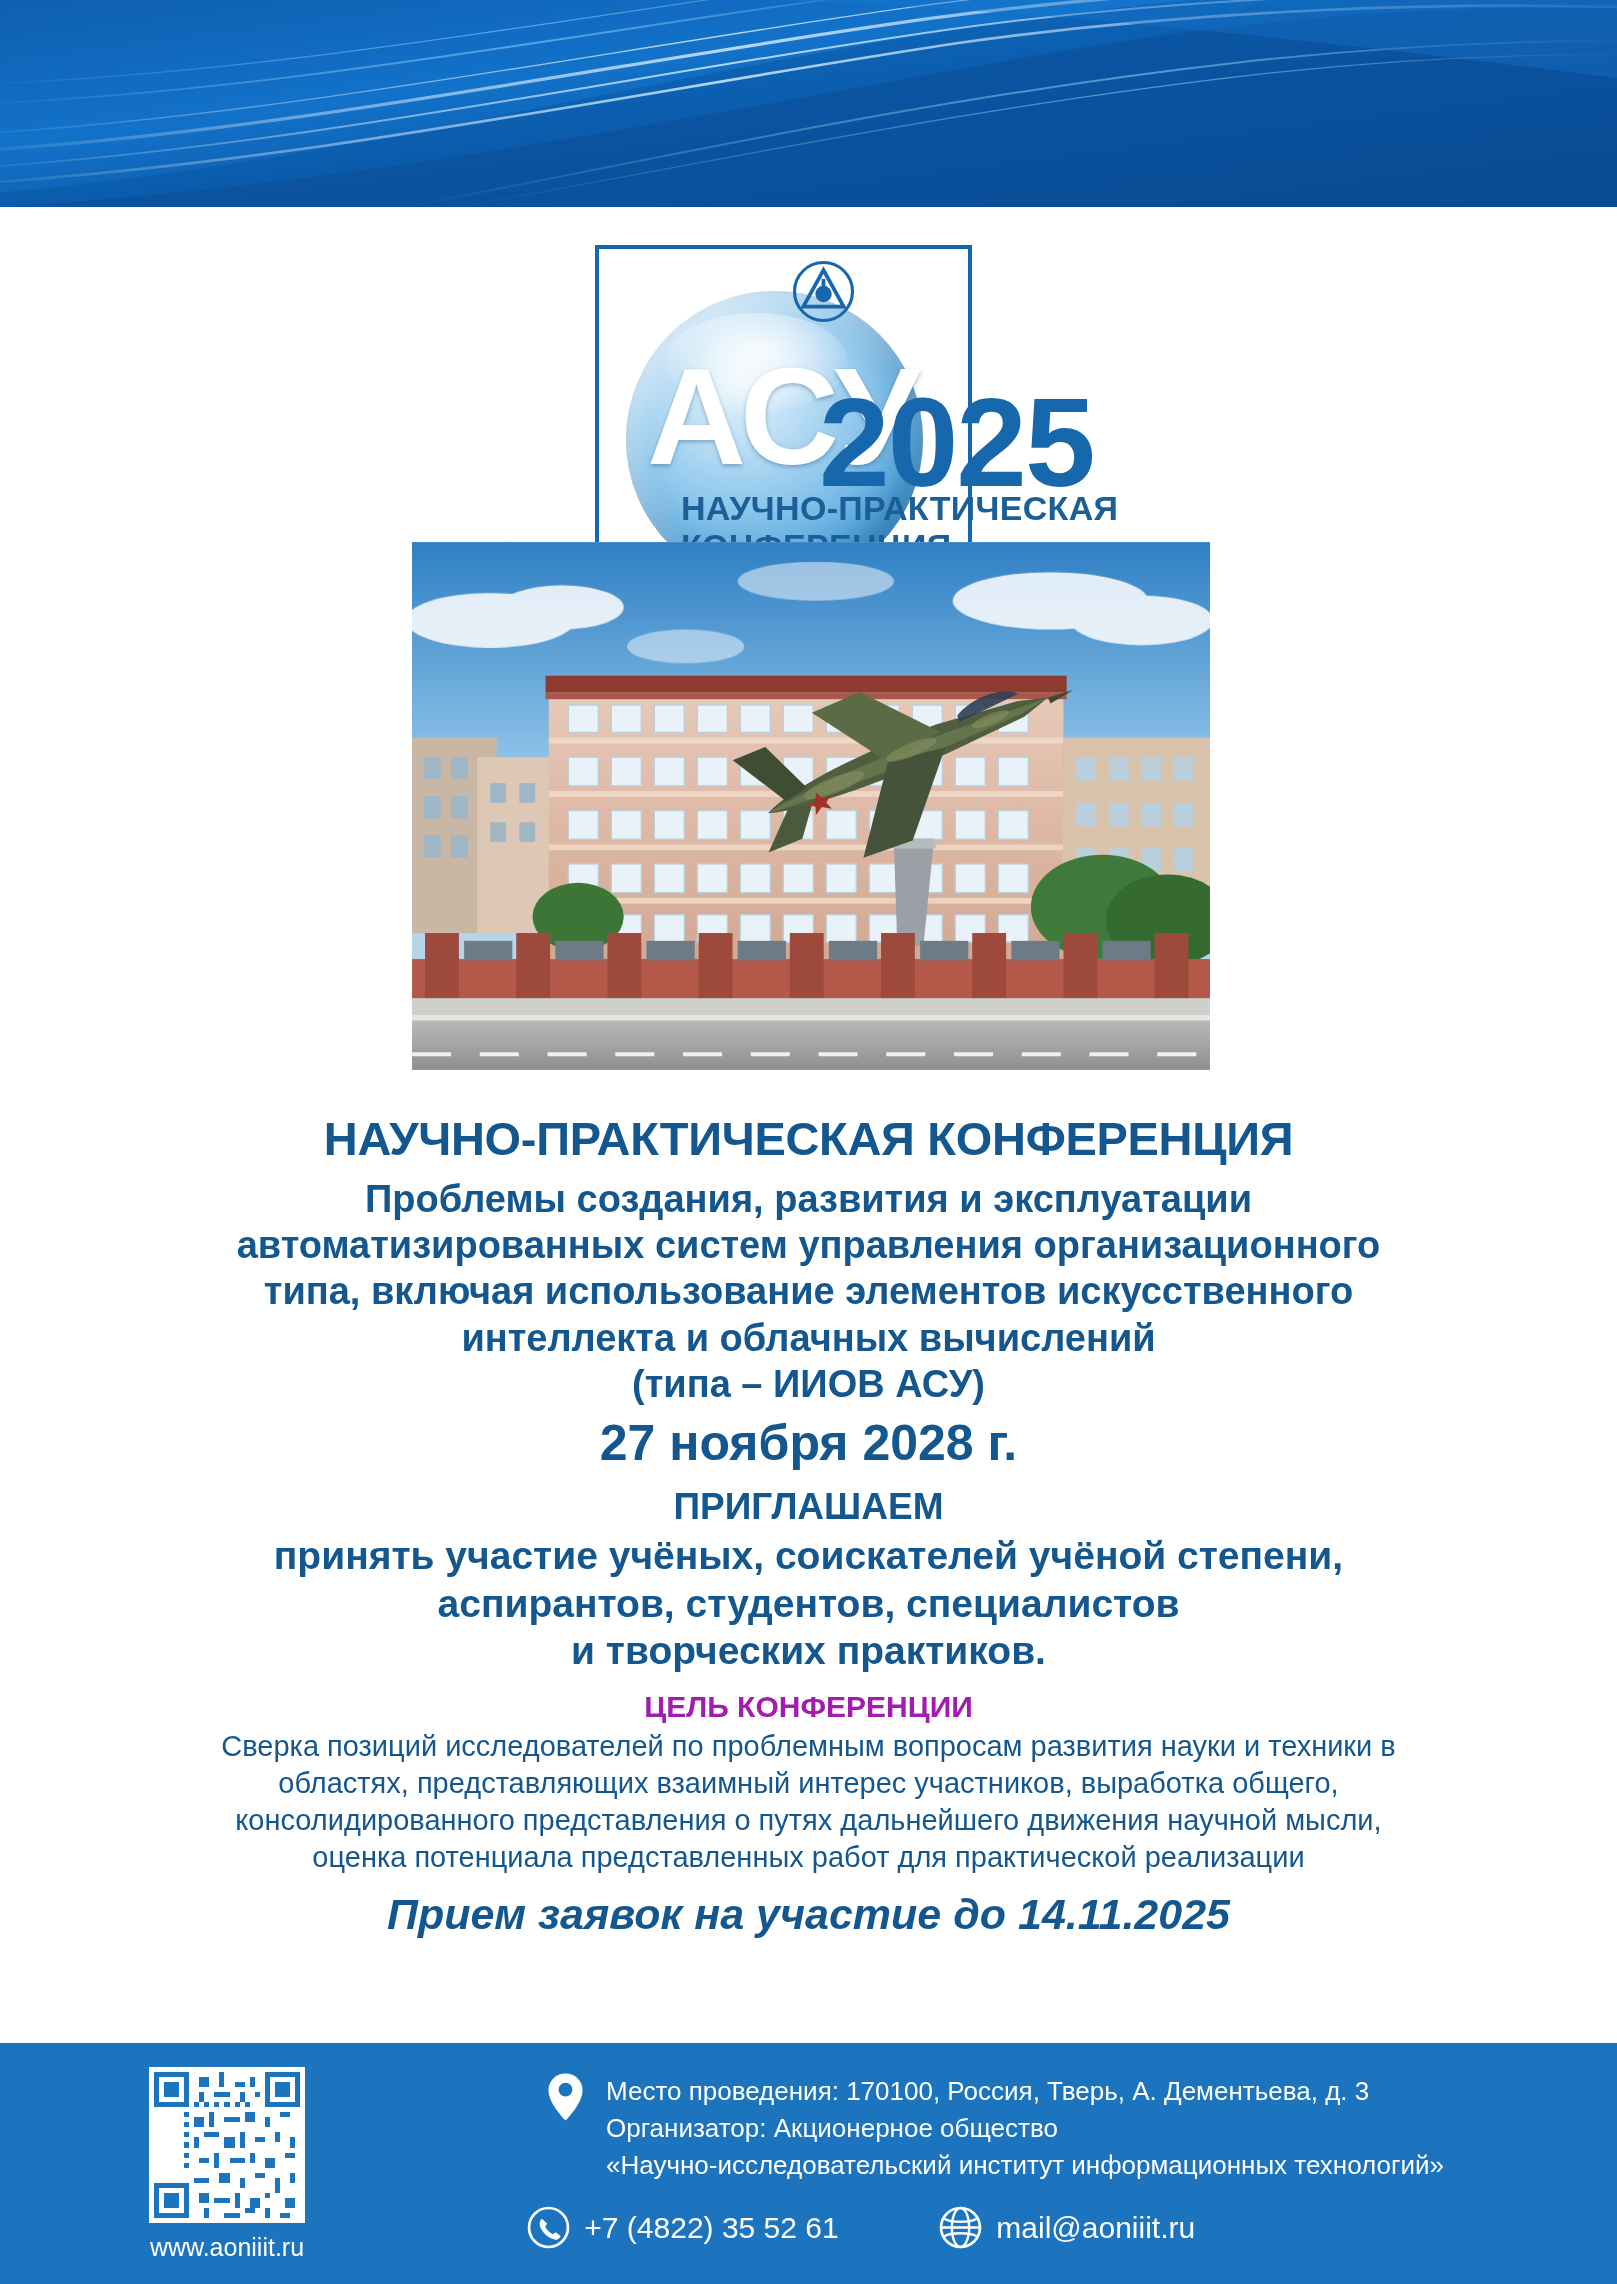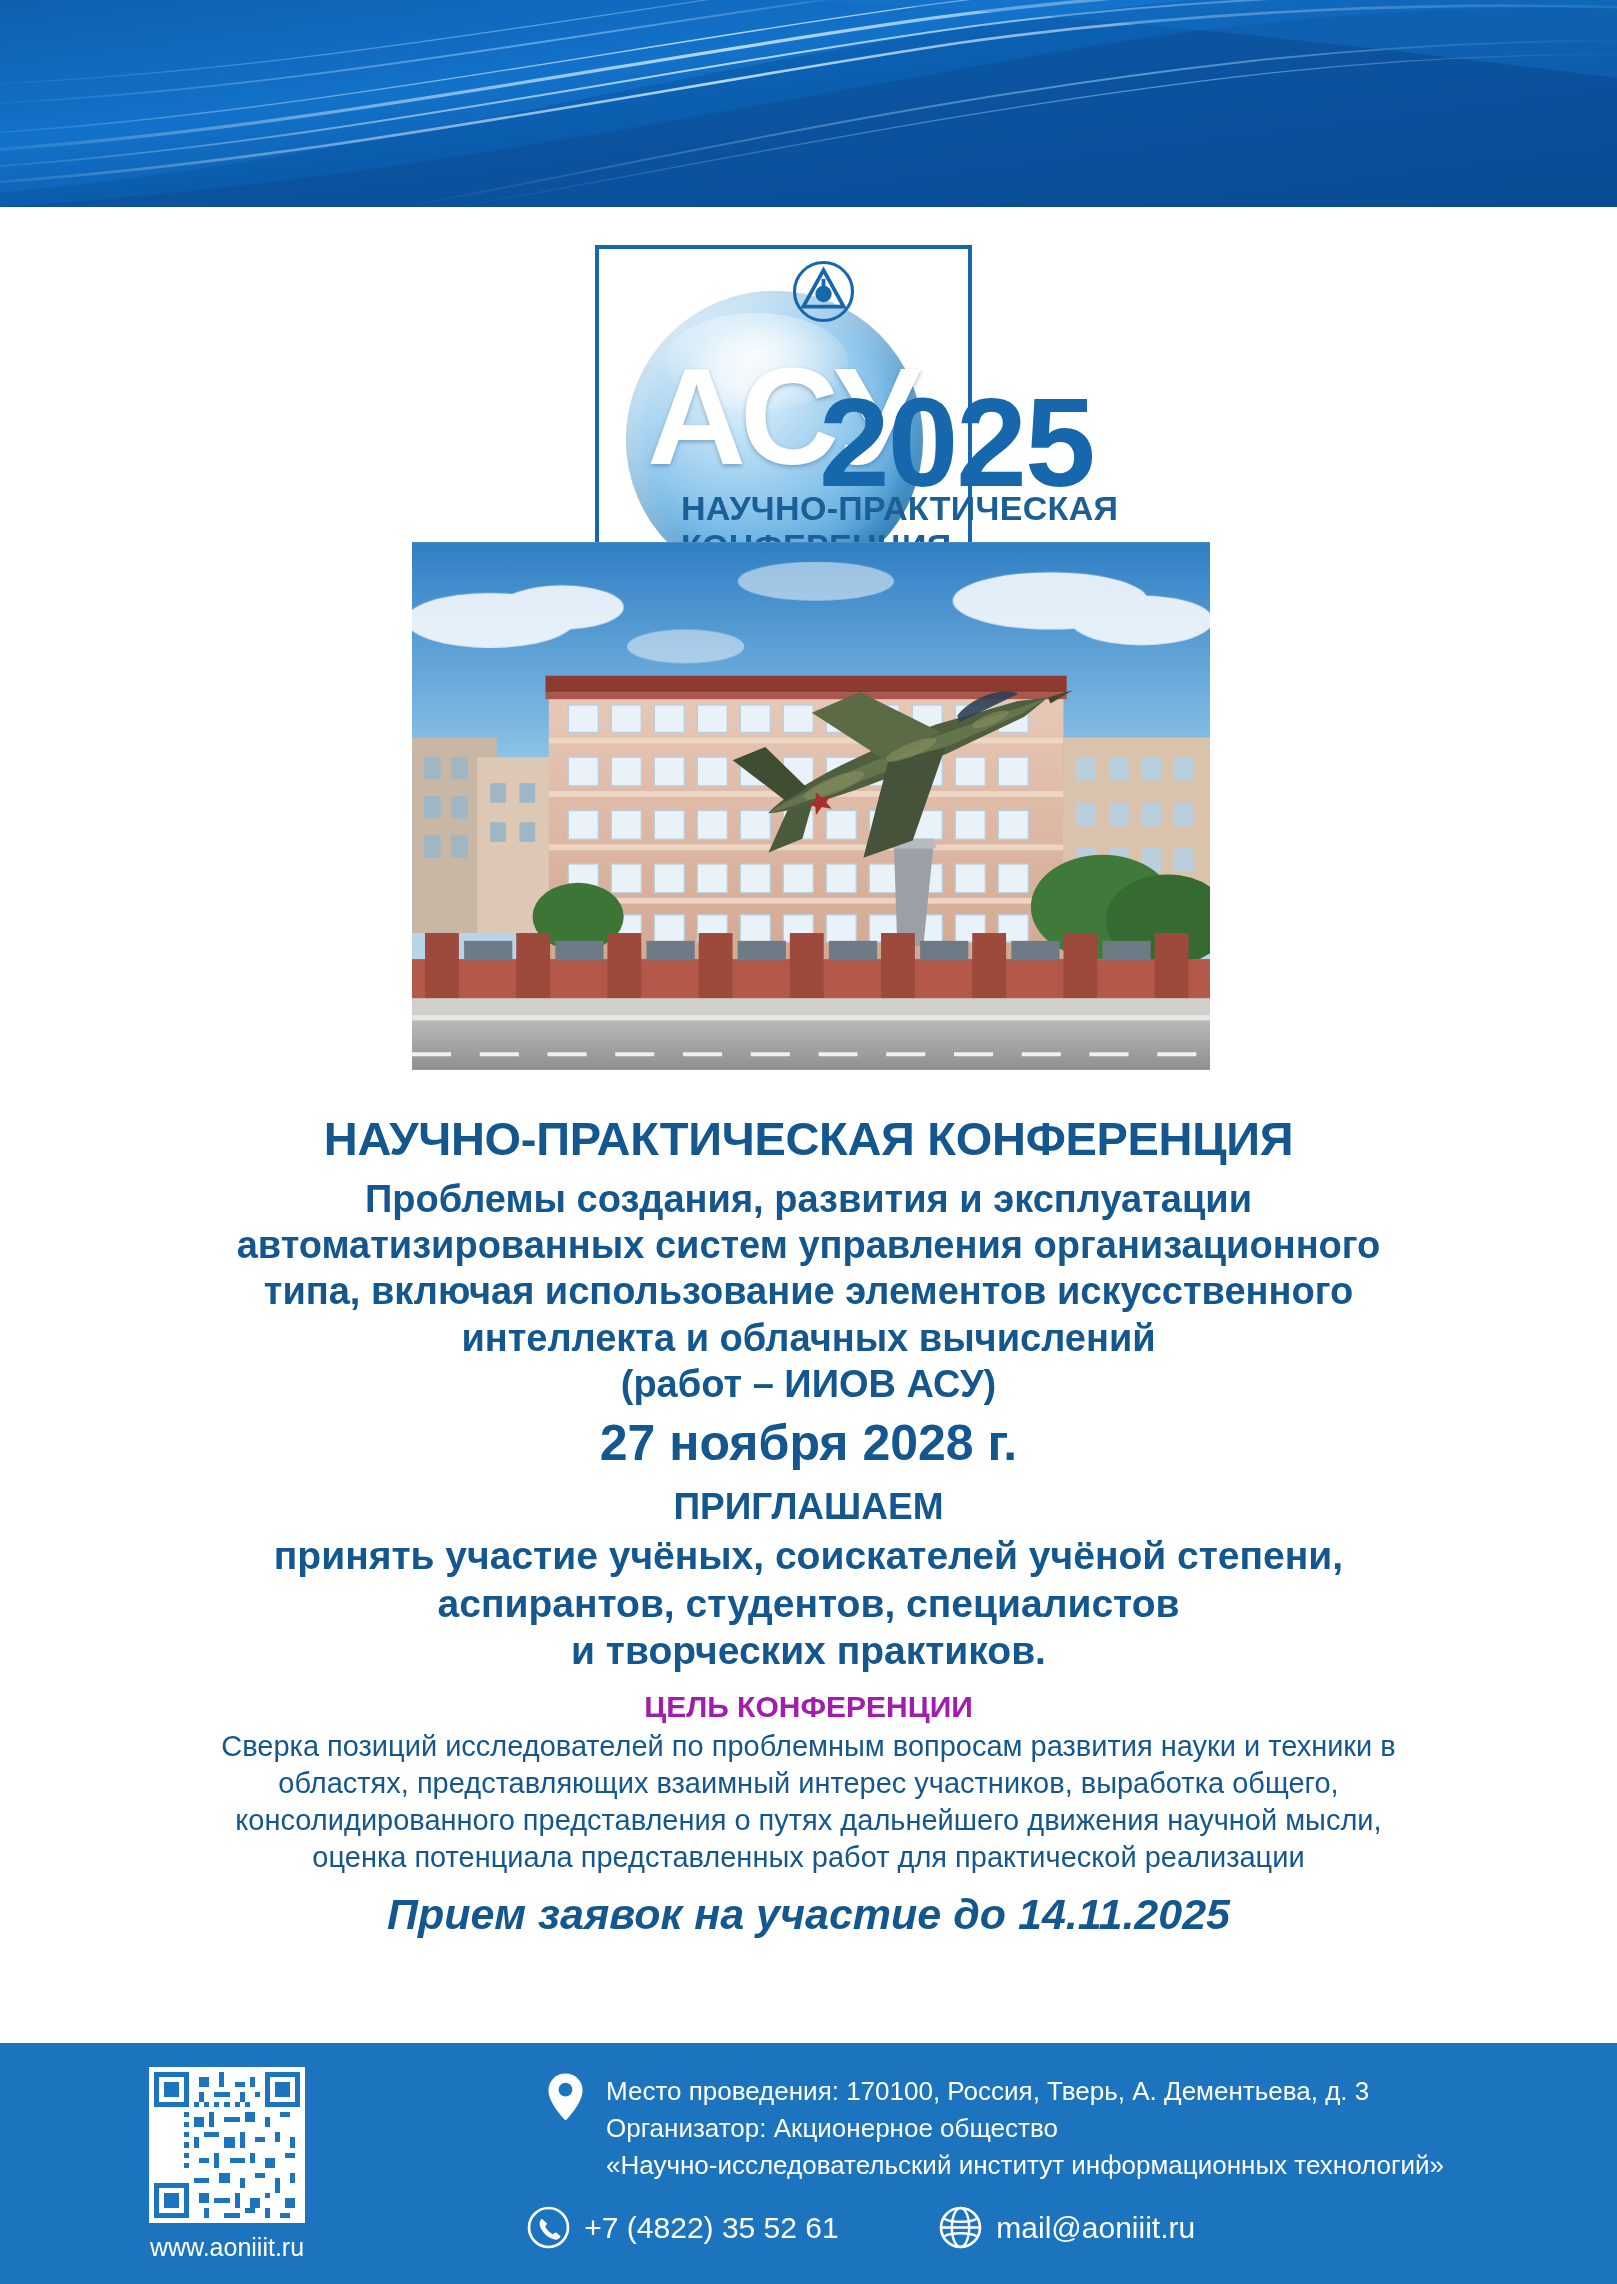--- a/index.html
+++ b/index.html
@@ -518,21 +518,21 @@
 </div>
 
 <div class="content">
   <div class="title-main">НАУЧНО-ПРАКТИЧЕСКАЯ КОНФЕРЕНЦИЯ</div>
 
   <div class="title-theme">
     <div>Проблемы создания, развития и эксплуатации</div>
     <div>автоматизированных систем управления организационного</div>
     <div>типа, включая использование элементов искусственного</div>
     <div>интеллекта и облачных вычислений</div>
-    <div class="cipher">(работ – ИИОВ АСУ)</div>
+    <div class="cipher">(типа – ИИОВ АСУ)</div>
   </div>
 
   <div class="conf-date">27 ноября 2028 г.</div>
 
   <div class="invite-head">ПРИГЛАШАЕМ</div>
   <div class="invite-body">
     <div>принять участие учёных, соискателей учёной степени,</div>
     <div>аспирантов, студентов, специалистов</div>
     <div>и творческих практиков.</div>
   </div>

